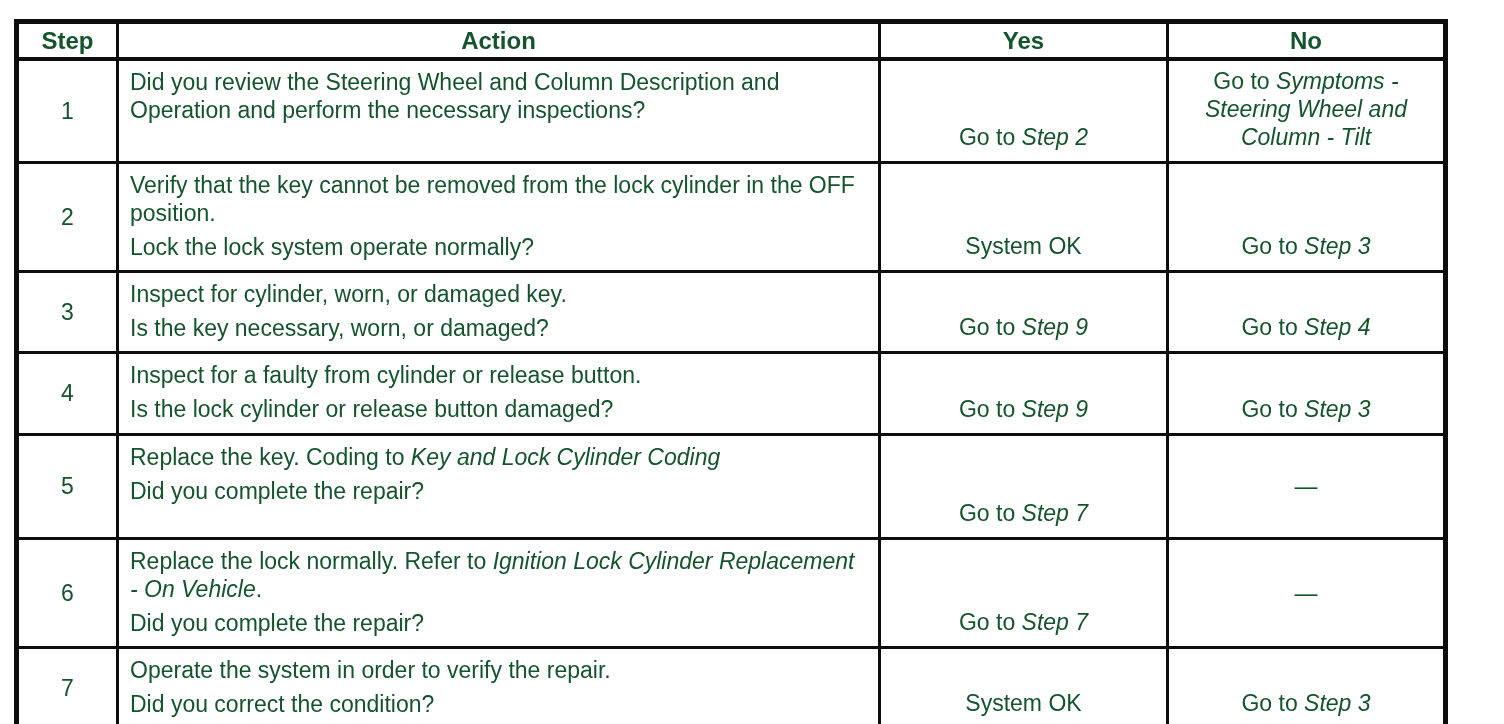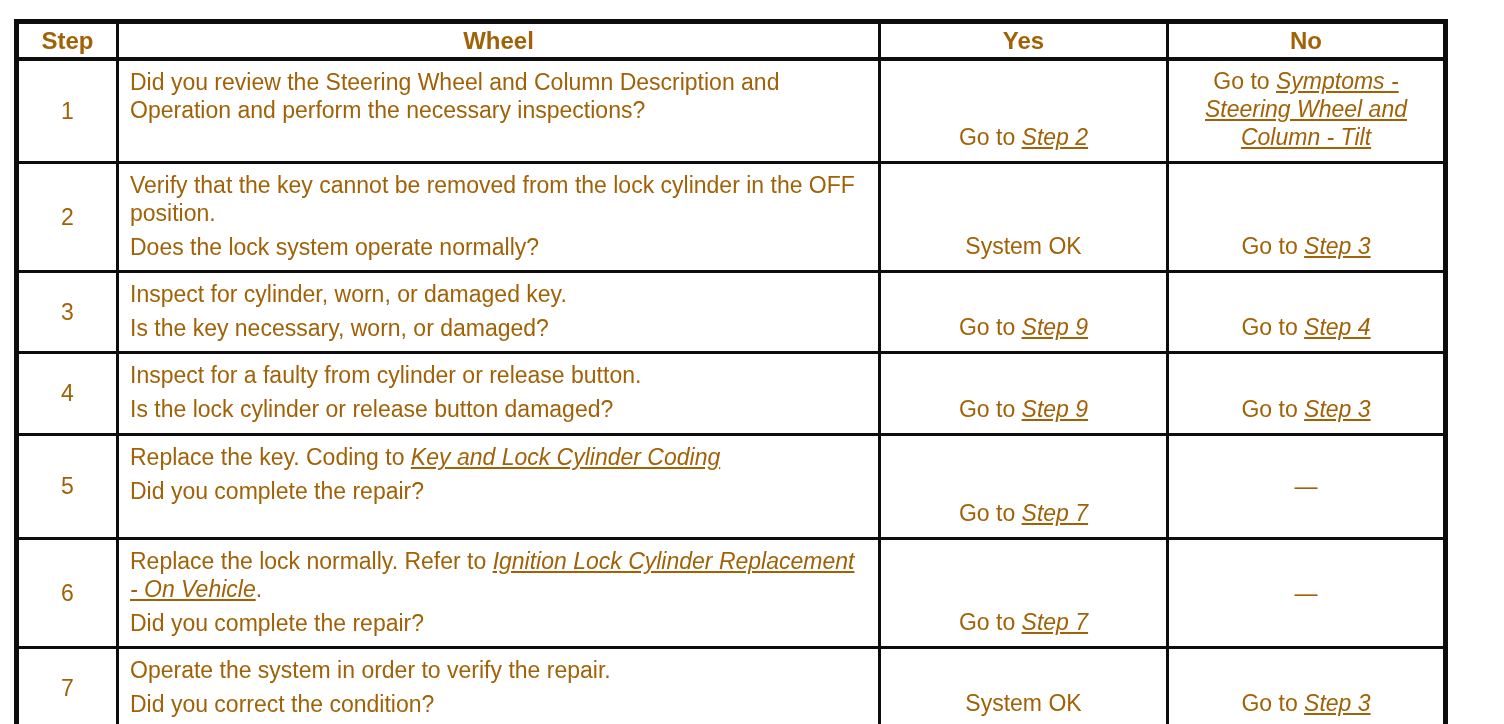--- a/index.html
+++ b/index.html
@@ -6,21 +6,21 @@
     margin: 0;
     padding: 0;
     background: #ffffff;
   }
   .page {
     position: relative;
     width: 1504px;
     height: 724px;
     background: #ffffff;
     font-family: "Liberation Sans", "DejaVu Sans", sans-serif;
-    color: #a16207;
+    color: #14532d;
     overflow: hidden;
   }
   table.diag {
     position: absolute;
     left: 14px;
     top: 19px;
     width: 1429px;
     border-collapse: collapse;
     table-layout: fixed;
     border: 5px solid #0d0d0d;
@@ -64,58 +64,58 @@
   .action-question { padding-top: 6px; }
   td.yes-cell, td.no-cell {
     text-align: center;
     vertical-align: bottom;
     padding: 4px 18px 10px 18px;
   }
   td.dash-cell {
     vertical-align: middle;
     padding-bottom: 4px;
   }
-  em { font-style: italic; text-decoration: underline; }
+  em { font-style: italic; }
 </style>
 </head>
 <body>
 
 <div class="page">
   <table class="diag">
     <colgroup>
       <col class="c-step">
         <col class="c-action">
         <col class="c-yes">
         <col class="c-no">
     </colgroup>
     <thead>
       <tr>
         <th>Step</th>
-        <th>Wheel</th>
+        <th>Action</th>
         <th>Yes</th>
         <th>No</th>
       </tr>
     </thead>
     <tbody id="diag-body">
         <tr style="height: 103px;">
           <td class="step-cell">1</td>
           <td class="action-cell">
             <div class="action-inner">
               <div class="action-main"><span>Did you review the Steering Wheel and Column Description and Operation and perform the necessary inspections?</span></div>
             </div>
           </td>
           <td class="yes-cell"><span><span>Go to </span><em>Step 2</em></span></td>
           <td class="no-cell"><span><span>Go to </span><em>Symptoms - Steering Wheel and Column - Tilt</em></span></td>
         </tr>
         <tr style="height: 105px;">
           <td class="step-cell">2</td>
           <td class="action-cell">
             <div class="action-inner">
               <div class="action-main"><span>Verify that the key cannot be removed from the lock cylinder in the OFF position.</span></div>
-              <div class="action-question"><span>Does the lock system operate normally?</span></div>
+              <div class="action-question"><span>Lock the lock system operate normally?</span></div>
             </div>
           </td>
           <td class="yes-cell"><span><span>System OK</span></span></td>
           <td class="no-cell"><span><span>Go to </span><em>Step 3</em></span></td>
         </tr>
         <tr style="height: 76px;">
           <td class="step-cell">3</td>
           <td class="action-cell">
             <div class="action-inner">
               <div class="action-main"><span>Inspect for cylinder, worn, or damaged key.</span></div>

